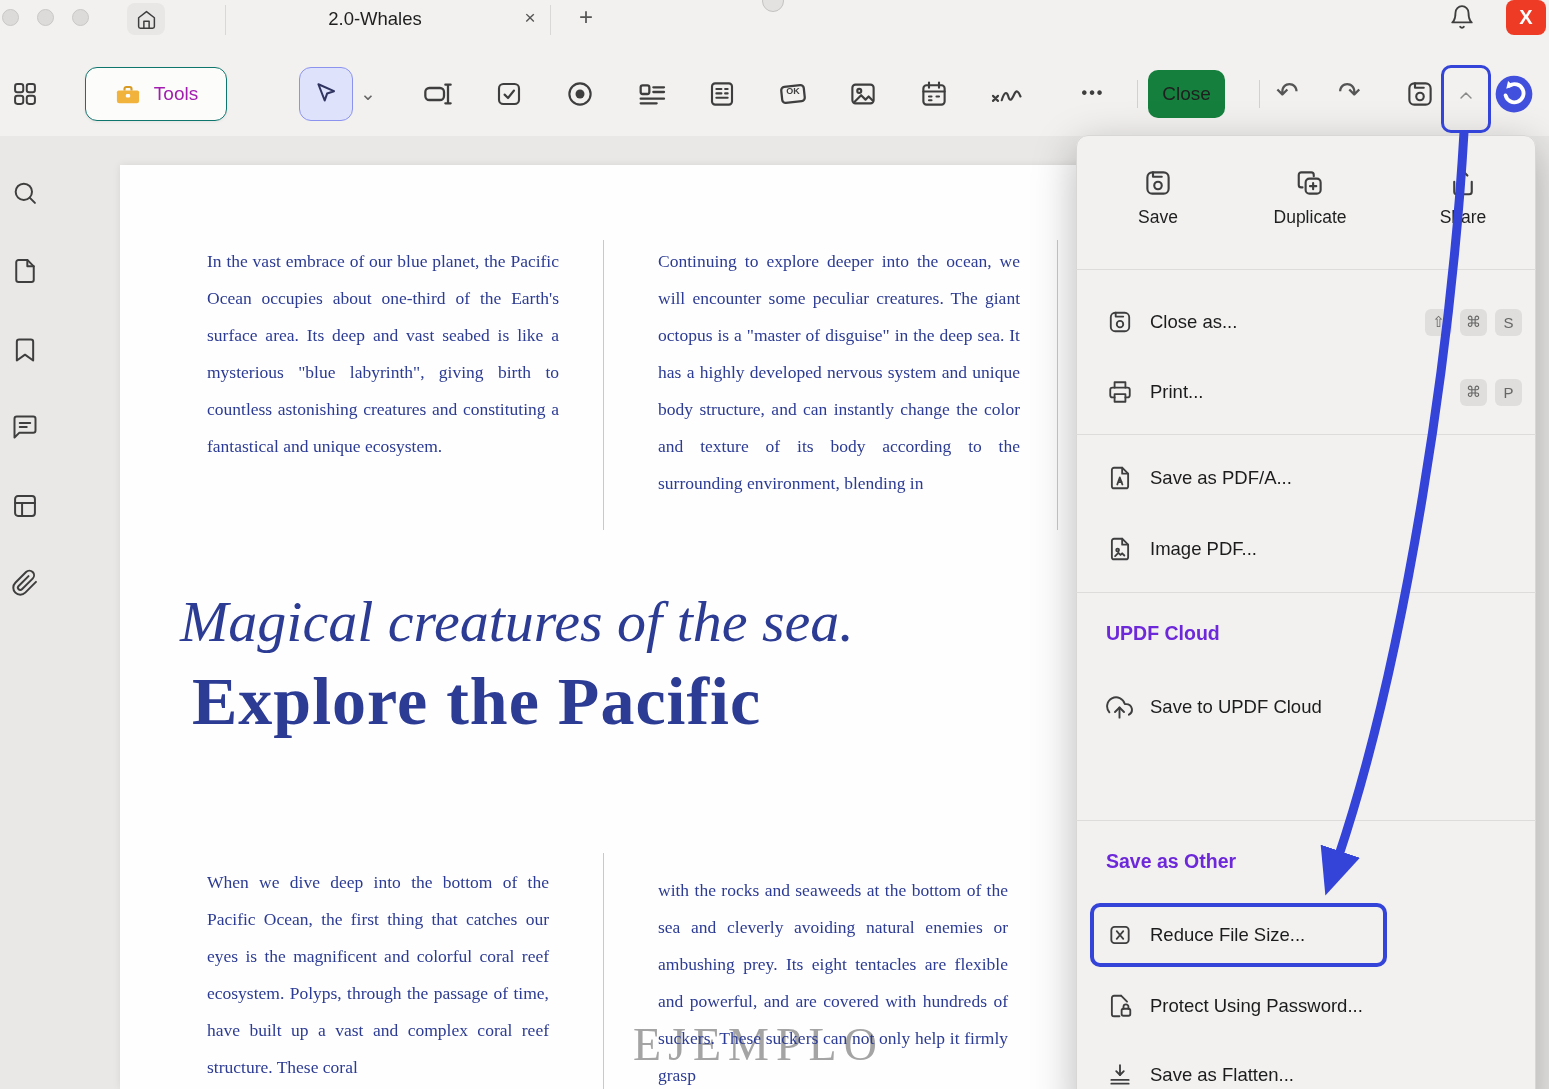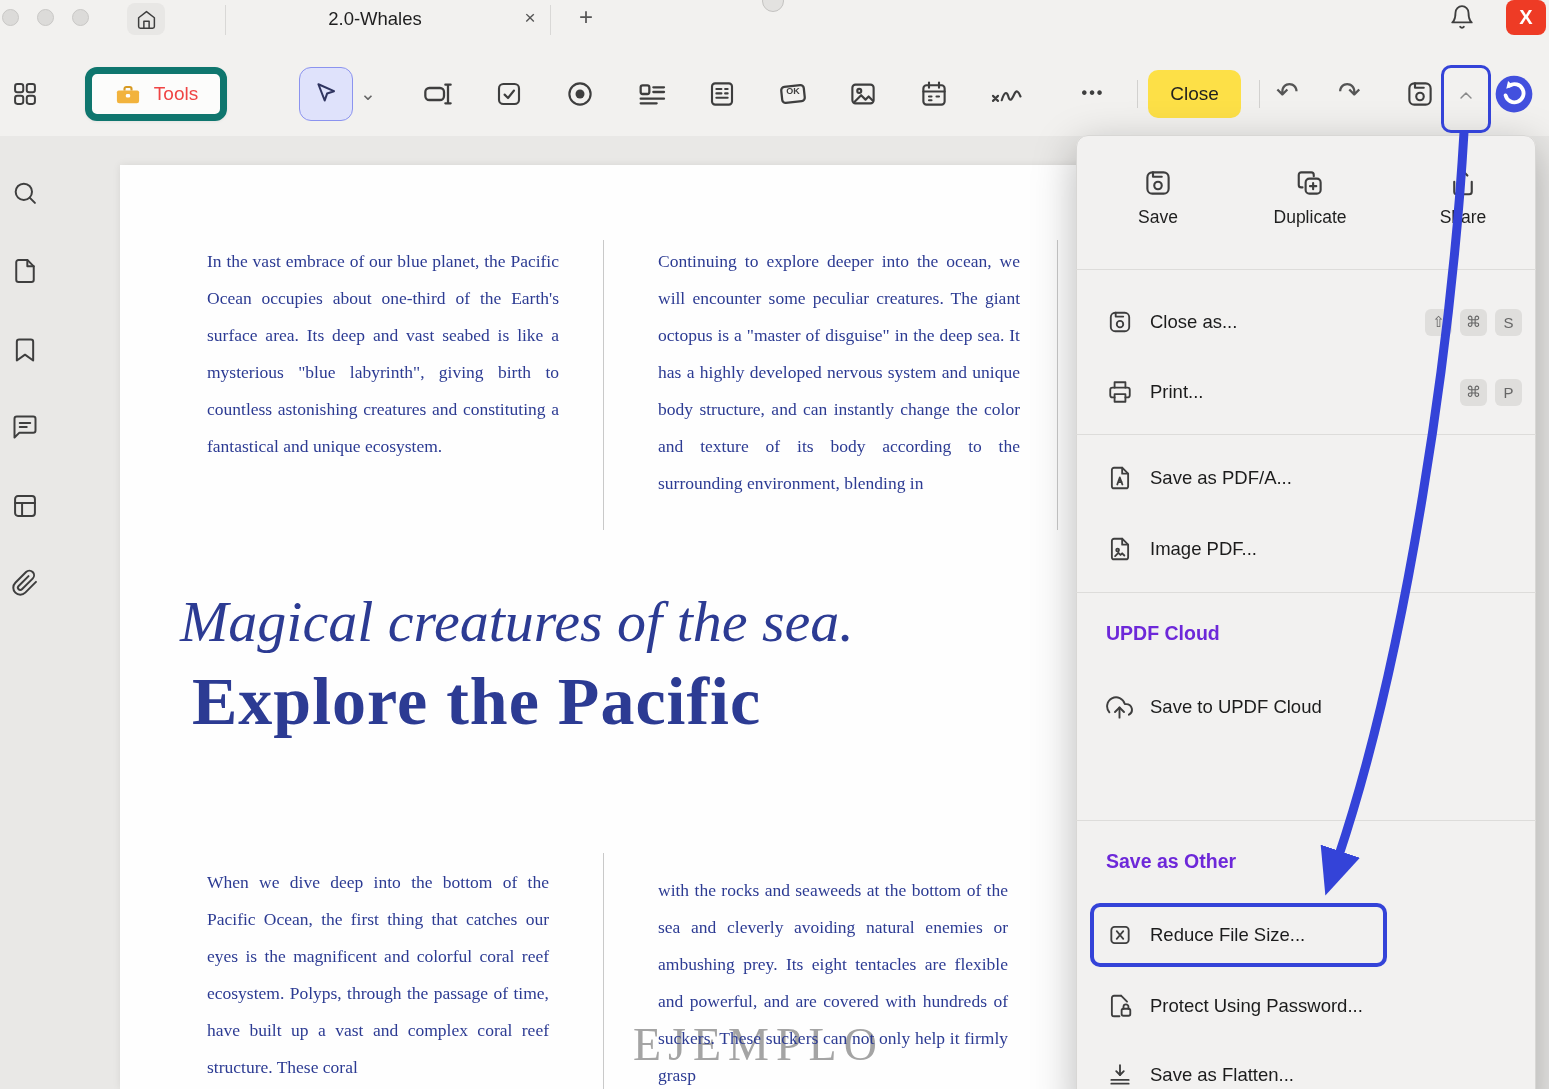--- a/index.html
+++ b/index.html
@@ -12,27 +12,27 @@
 .tl{position:absolute;top:9px;width:17px;height:17px;border-radius:50%;background:#dcdbd9;border:1px solid #c9c8c6}
 #home-btn{position:absolute;top:3px;left:127px;width:38px;height:32px;border-radius:8px;background:#e8e7e5;display:flex;align-items:center;justify-content:center}
 .tab-sep{position:absolute;top:5px;width:1px;height:30px;background:#d9d8d6}
 #tab-title{position:absolute;top:8px;left:250px;width:250px;text-align:center;font-size:18.5px;color:#1f1f1f}
 #tab-close{position:absolute;top:6px;left:518px;width:24px;height:24px;text-align:center;font-size:19px;line-height:24px;color:#555}
 #tab-add{position:absolute;top:3px;left:573px;width:26px;height:28px;text-align:center;font-size:24px;line-height:28px;color:#555}
 #notch-dot{position:absolute;top:-10px;left:762px;width:22px;height:22px;border-radius:50%;background:#e3e2e0;border:1px solid #c4c3c1}
 #bell{position:absolute;top:4px;left:1449px}
 #avatar{position:absolute;top:0px;left:1506px;width:40px;height:35px;border-radius:8px;background:#ee3b25;color:#fff;font-weight:bold;font-size:20px;display:flex;align-items:center;justify-content:center}
 
-#tools-btn{position:absolute;top:67px;left:85px;width:142px;height:54px;border-radius:12px;background:#fcfcfb;border:7px solid #0f766e;box-shadow:0 1px 3px rgba(0,0,0,.06);display:flex;align-items:center;justify-content:center;gap:12px;font-size:19px;color:#ef4444}
+#tools-btn{position:absolute;top:67px;left:85px;width:142px;height:54px;border-radius:12px;background:#fcfcfb;border:1px solid #0f766e;box-shadow:0 1px 3px rgba(0,0,0,.06);display:flex;align-items:center;justify-content:center;gap:12px;font-size:19px;color:#a21caf}
 #select-btn{position:absolute;top:67px;left:299px;width:54px;height:54px;border-radius:12px;background:#dfe2fb;border:1.6px solid #8b93ef;display:flex;align-items:center;justify-content:center}
 #select-chevron{position:absolute;top:82px;left:360px;font-size:19px;color:#666}
 .tool{position:absolute;top:78px;width:32px;height:32px;display:flex;align-items:center;justify-content:center}
 #ellipsis-btn{position:absolute;top:84px;left:1070px;width:46px;text-align:center;font-size:16px;letter-spacing:2px;color:#3e3e3e;font-weight:bold}
 .tb-sep{position:absolute;top:80px;width:1px;height:28px;background:#d2d1cf}
-#close-btn{position:absolute;top:70px;left:1148px;width:93px;height:48px;border-radius:10px;background:#fde047;font-size:19px;color:#1f1f1f;display:flex;align-items:center;justify-content:center}
+#close-btn{position:absolute;top:70px;left:1148px;width:77px;height:48px;border-radius:10px;background:#15803d;font-size:19px;color:#1f1f1f;display:flex;align-items:center;justify-content:center}
 .hist{position:absolute;top:76px;font-size:27px;color:#555}
 #save-tool{position:absolute;top:79px;left:1405px}
 #save-expand-btn{position:absolute;top:74px;left:1448px;width:36px;height:44px;display:flex;align-items:center;justify-content:center}
 #updf-logo{position:absolute;top:73px;left:1493px}
 
 .side-ic{position:absolute;left:10px;width:30px;height:30px;display:flex;align-items:center;justify-content:center;z-index:11}
 
 #page{position:absolute;top:165px;left:120px;width:965px;height:924px;background:#fefefe;box-shadow:0 0 8px rgba(0,0,0,.08);z-index:1}
 .doc-par{position:absolute;font-family:Liberation Serif, serif;font-size:17.5px;line-height:37px;color:#2c3b93;text-align:justify}
 .col-div{position:absolute;width:1px;background:#c9c9c9}

